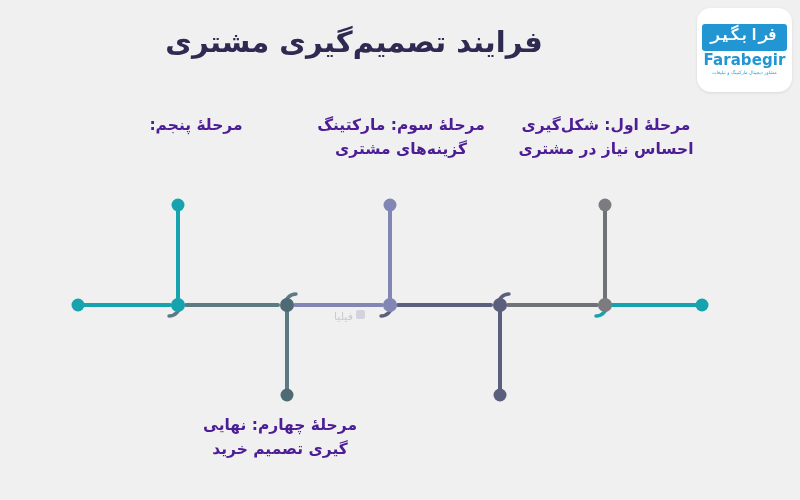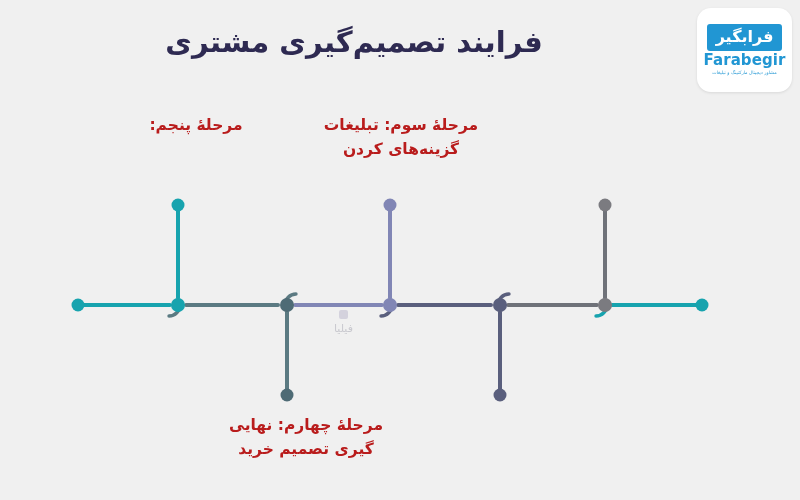--- a/index.html
+++ b/index.html
@@ -57,20 +57,21 @@
   }
   .logo-mark {
     background: #2196d3;
     border: 2px solid #2196d3;
     border-radius: 3px;
     padding: 2px 7px 3px 7px;
     display: flex;
     align-items: center;
     justify-content: center;
     min-width: 54px;
+    font-family: Liberation Mono, monospace;
   }
   .logo-mark-text {
     color: #ffffff;
     font-size: 16px;
     font-weight: bold;
     line-height: 1.1;
     direction: rtl;
     white-space: nowrap;
   }
   .logo-word {
@@ -86,49 +87,47 @@
     font-size: 4.6px;
     direction: rtl;
     white-space: nowrap;
     line-height: 1.2;
     opacity: 0.95;
   }
 
   
   .stage-label {
     position: absolute;
-    color: #b91c1c;
+    color: #4c1d95;
     font-size: 15.5px;
     font-weight: bold;
     line-height: 1.55;
     direction: rtl;
     text-align: center;
     white-space: nowrap;
   }
   .stage-label .ln { display: block; }
 
   .stage-1 { top: 113px; left: 508px; width: 196px; }
   .stage-3 { top: 113px; left: 313px; width: 176px; }
   .stage-5 { top: 113px; left: 108px; width: 176px; }
   .stage-2 { top: 413px; left: 410px; width: 186px; }
-  .stage-4 { top: 413px; left: 218px; width: 176px; }
+  .stage-4 { top: 413px; left: 192px; width: 176px; }
 
   
   .watermark {
     position: absolute;
     top: 310px;
     left: 334px;
     font-size: 11px;
     color: #c9c9cf;
     direction: rtl;
     white-space: nowrap;
     display: flex;
-    align-items: center;
     gap: 3px;
-    flex-direction: column;
   }
   .watermark .wm-glyph {
     display: inline-block;
     width: 9px;
     height: 9px;
     border-radius: 2px;
     background: #d4d2dd;
   }
 
   
@@ -201,24 +200,28 @@
     <circle cx="390" cy="305" r="7" fill="#8186b5"></circle>
     <circle cx="500" cy="305" r="7" fill="#5a5f7d"></circle>
     <circle cx="605" cy="305" r="7" fill="#7b7b80"></circle>
   </svg>
 
   <div class="watermark">
     <span class="wm-glyph"></span>
     <span>فیلیا</span>
   </div>
 
+  <div class="stage-label stage-1">
+    <span class="ln">مرحلهٔ اول: شکل‌گیری</span>
+    <span class="ln">احساس نیاز در مشتری</span>
+  </div>
 
   <div class="stage-label stage-3">
-    <span class="ln">مرحلهٔ سوم: تبلیغات</span>
-    <span class="ln">گزینه‌های کردن</span>
+    <span class="ln">مرحلهٔ سوم: مارکتینگ</span>
+    <span class="ln">گزینه‌های مشتری</span>
   </div>
 
   <div class="stage-label stage-5">
     <span class="ln">مرحلهٔ پنجم:</span>
   </div>
 
   <div class="stage-label stage-2">
   </div>
 
   <div class="stage-label stage-4">

